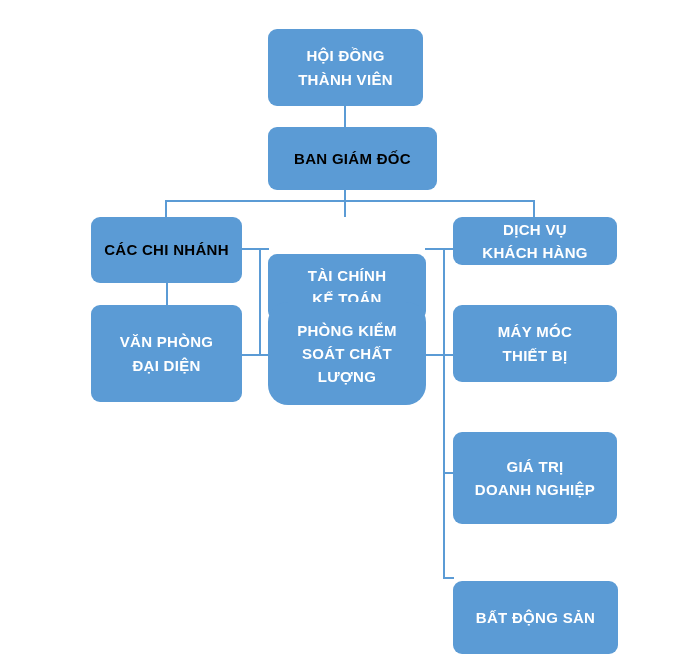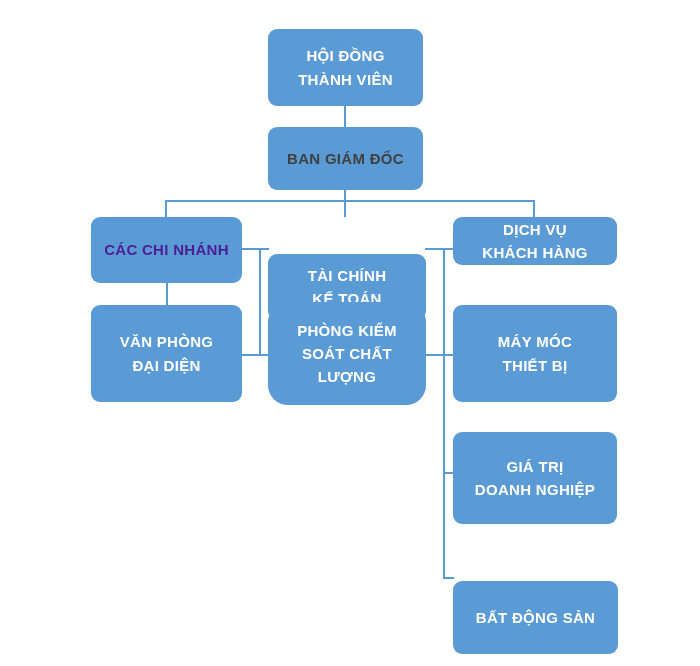--- a/index.html
+++ b/index.html
@@ -67,44 +67,44 @@
       <div class="conn h" style="left: 425px; top: 248px; width: 29px;"></div>
       <div class="conn h" style="left: 425px; top: 354px; width: 29px;"></div>
       <div class="conn h" style="left: 443px; top: 472px; width: 11px;"></div>
       <div class="conn h" style="left: 443px; top: 577px; width: 11px;"></div>
     </div>
   <div id="node-layer">
       <div class="node" style="left: 268px; top: 29px; width: 155px; height: 77px; background: rgb(91, 155, 213); color: rgb(255, 255, 255);">
         <span class="node-label">HỘI ĐỒNG
 THÀNH VIÊN</span>
       </div>
-      <div class="node" style="left: 268px; top: 127px; width: 155px; height: 63px; background: rgb(91, 155, 213); color: #404040;">
+      <div class="node" style="left: 268px; top: 127px; width: 169px; height: 63px; background: rgb(91, 155, 213); color: #000000;">
         <span class="node-label">BAN GIÁM ĐỐC</span>
       </div>
-      <div class="node" style="left: 91px; top: 217px; width: 151px; height: 66px; background: rgb(91, 155, 213); color: #4c1d95;">
+      <div class="node" style="left: 91px; top: 217px; width: 151px; height: 66px; background: rgb(91, 155, 213); color: #000000;">
         <span class="node-label">CÁC CHI NHÁNH</span>
       </div>
       <div class="node" style="left: 268px; top: 217px; width: 158px; height: 66px; background: rgb(91, 155, 213); color: rgb(255, 255, 255); margin-top: 37px;">
         <span class="node-label">TÀI CHÍNH
 KẾ TOÁN</span>
       </div>
       <div class="node" style="left: 453px; top: 217px; width: 164px; height: 48px; background: rgb(91, 155, 213); color: rgb(255, 255, 255);">
         <span class="node-label">DỊCH VỤ
 KHÁCH HÀNG</span>
       </div>
       <div class="node" style="left: 91px; top: 305px; width: 151px; height: 97px; background: rgb(91, 155, 213); color: rgb(255, 255, 255);">
         <span class="node-label">VĂN PHÒNG
 ĐẠI DIỆN</span>
       </div>
       <div class="node" style="left: 268px; top: 302px; width: 158px; height: 103px; background: rgb(91, 155, 213); color: rgb(255, 255, 255); border-radius: 20px;">
         <span class="node-label">PHÒNG KIỂM
 SOÁT CHẤT
 LƯỢNG</span>
       </div>
-      <div class="node" style="left: 453px; top: 305px; width: 164px; height: 97px; background: rgb(91, 155, 213); color: rgb(255, 255, 255);">
+      <div class="node" style="left: 453px; top: 305px; width: 164px; height: 77px; background: rgb(91, 155, 213); color: rgb(255, 255, 255);">
         <span class="node-label">MÁY MÓC
 THIẾT BỊ</span>
       </div>
       <div class="node" style="left: 453px; top: 432px; width: 164px; height: 92px; background: rgb(91, 155, 213); color: rgb(255, 255, 255);">
         <span class="node-label">GIÁ TRỊ
 DOANH NGHIỆP</span>
       </div>
       <div class="node" style="left: 453px; top: 541px; width: 165px; height: 73px; background: rgb(91, 155, 213); color: rgb(255, 255, 255); margin-top: 40px;">
         <span class="node-label">BẤT ĐỘNG SẢN</span>
       </div>

